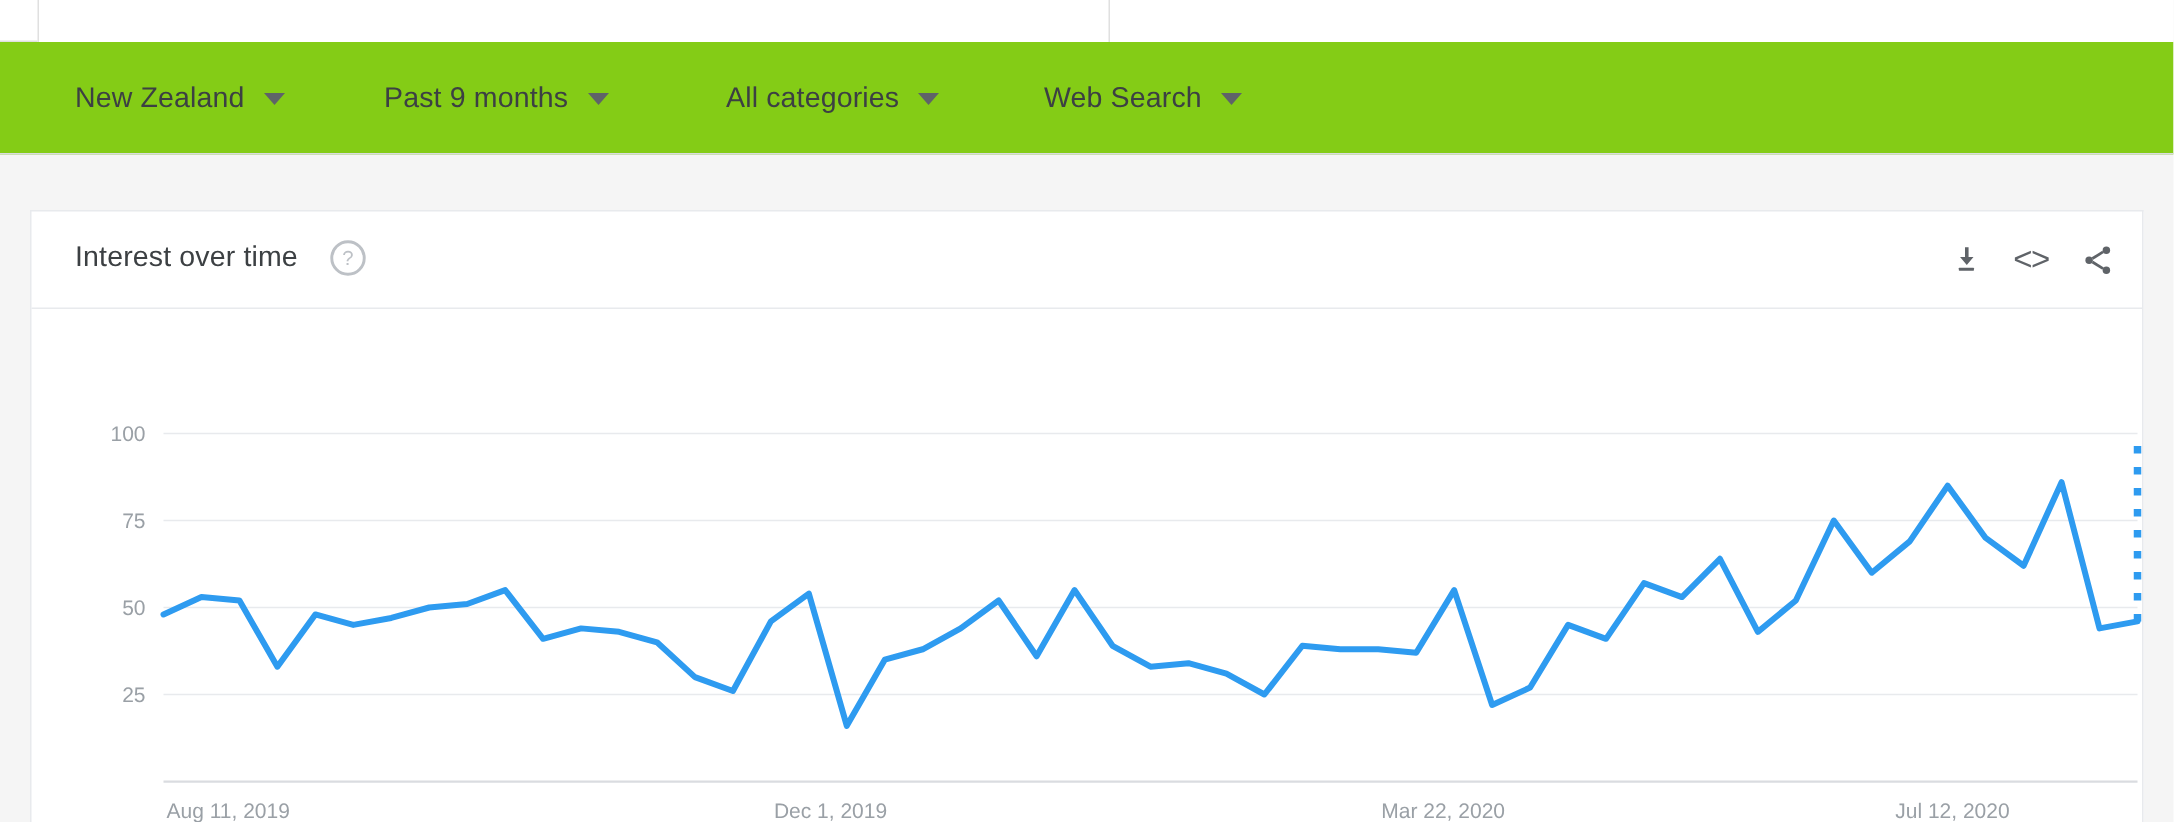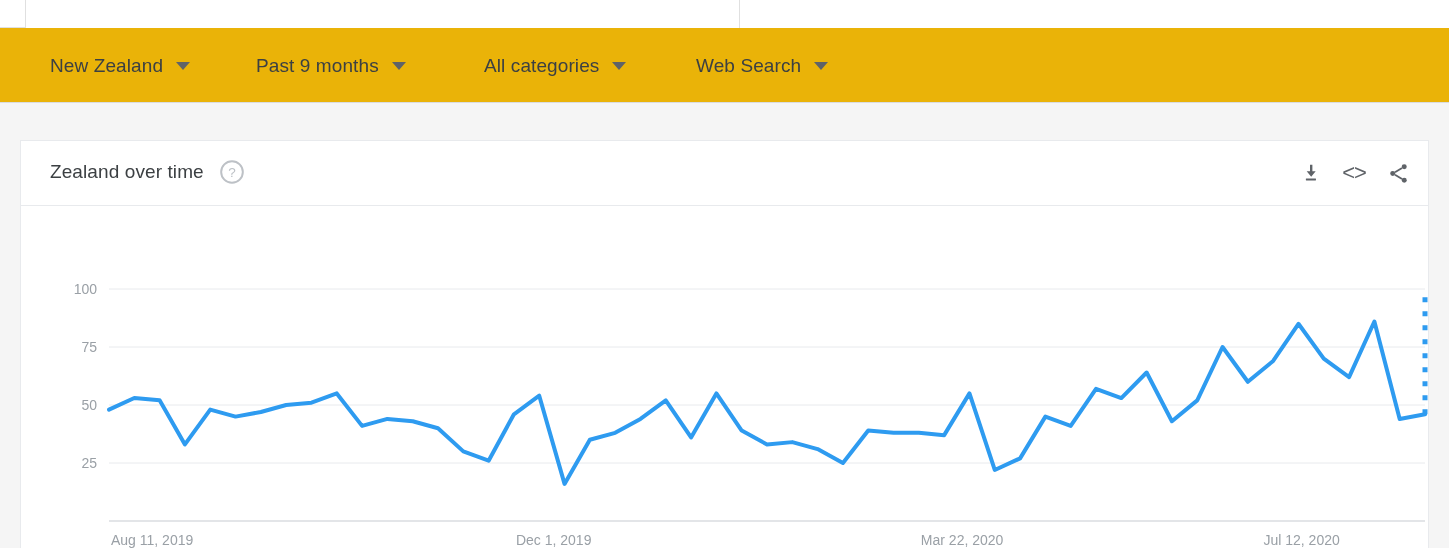--- a/index.html
+++ b/index.html
@@ -43,21 +43,21 @@
     background: #ffffff;
     box-sizing: border-box;
   }
 
   
   .filterbar {
     position: absolute;
     left: 0; top: 28px;
     width: 1449px;
     height: 75px;
-    background: #eab308;
+    background: #84cc16;
     border-bottom: 1px solid #dadce0;
     box-sizing: border-box;
   }
   .filter-item {
     position: absolute;
     top: 0;
     height: 75px;
     display: flex;
     align-items: center;
     cursor: pointer;
@@ -172,21 +172,21 @@
   </div>
   <div class="filter-item" style="left:696px">
     <span class="filter-label">Web Search</span>
     <span class="caret"></span>
   </div>
 </div>
 
 <div class="card">
 
   <div class="card-header">
-    <div class="card-title">Zealand over time</div>
+    <div class="card-title">Interest over time</div>
 
     <span class="help-icon">
       <svg width="26" height="26" viewBox="0 0 24 24">
         <circle cx="12" cy="12" r="10" fill="none" stroke="#bdc1c6" stroke-width="1.8"></circle>
         <text x="12" y="16.6" text-anchor="middle" font-size="12.5" font-family="Liberation Sans, sans-serif" fill="#bdc1c6">?</text>
       </svg>
     </span>
 
     <div class="hdr-actions">
       <div class="icon-btn">

